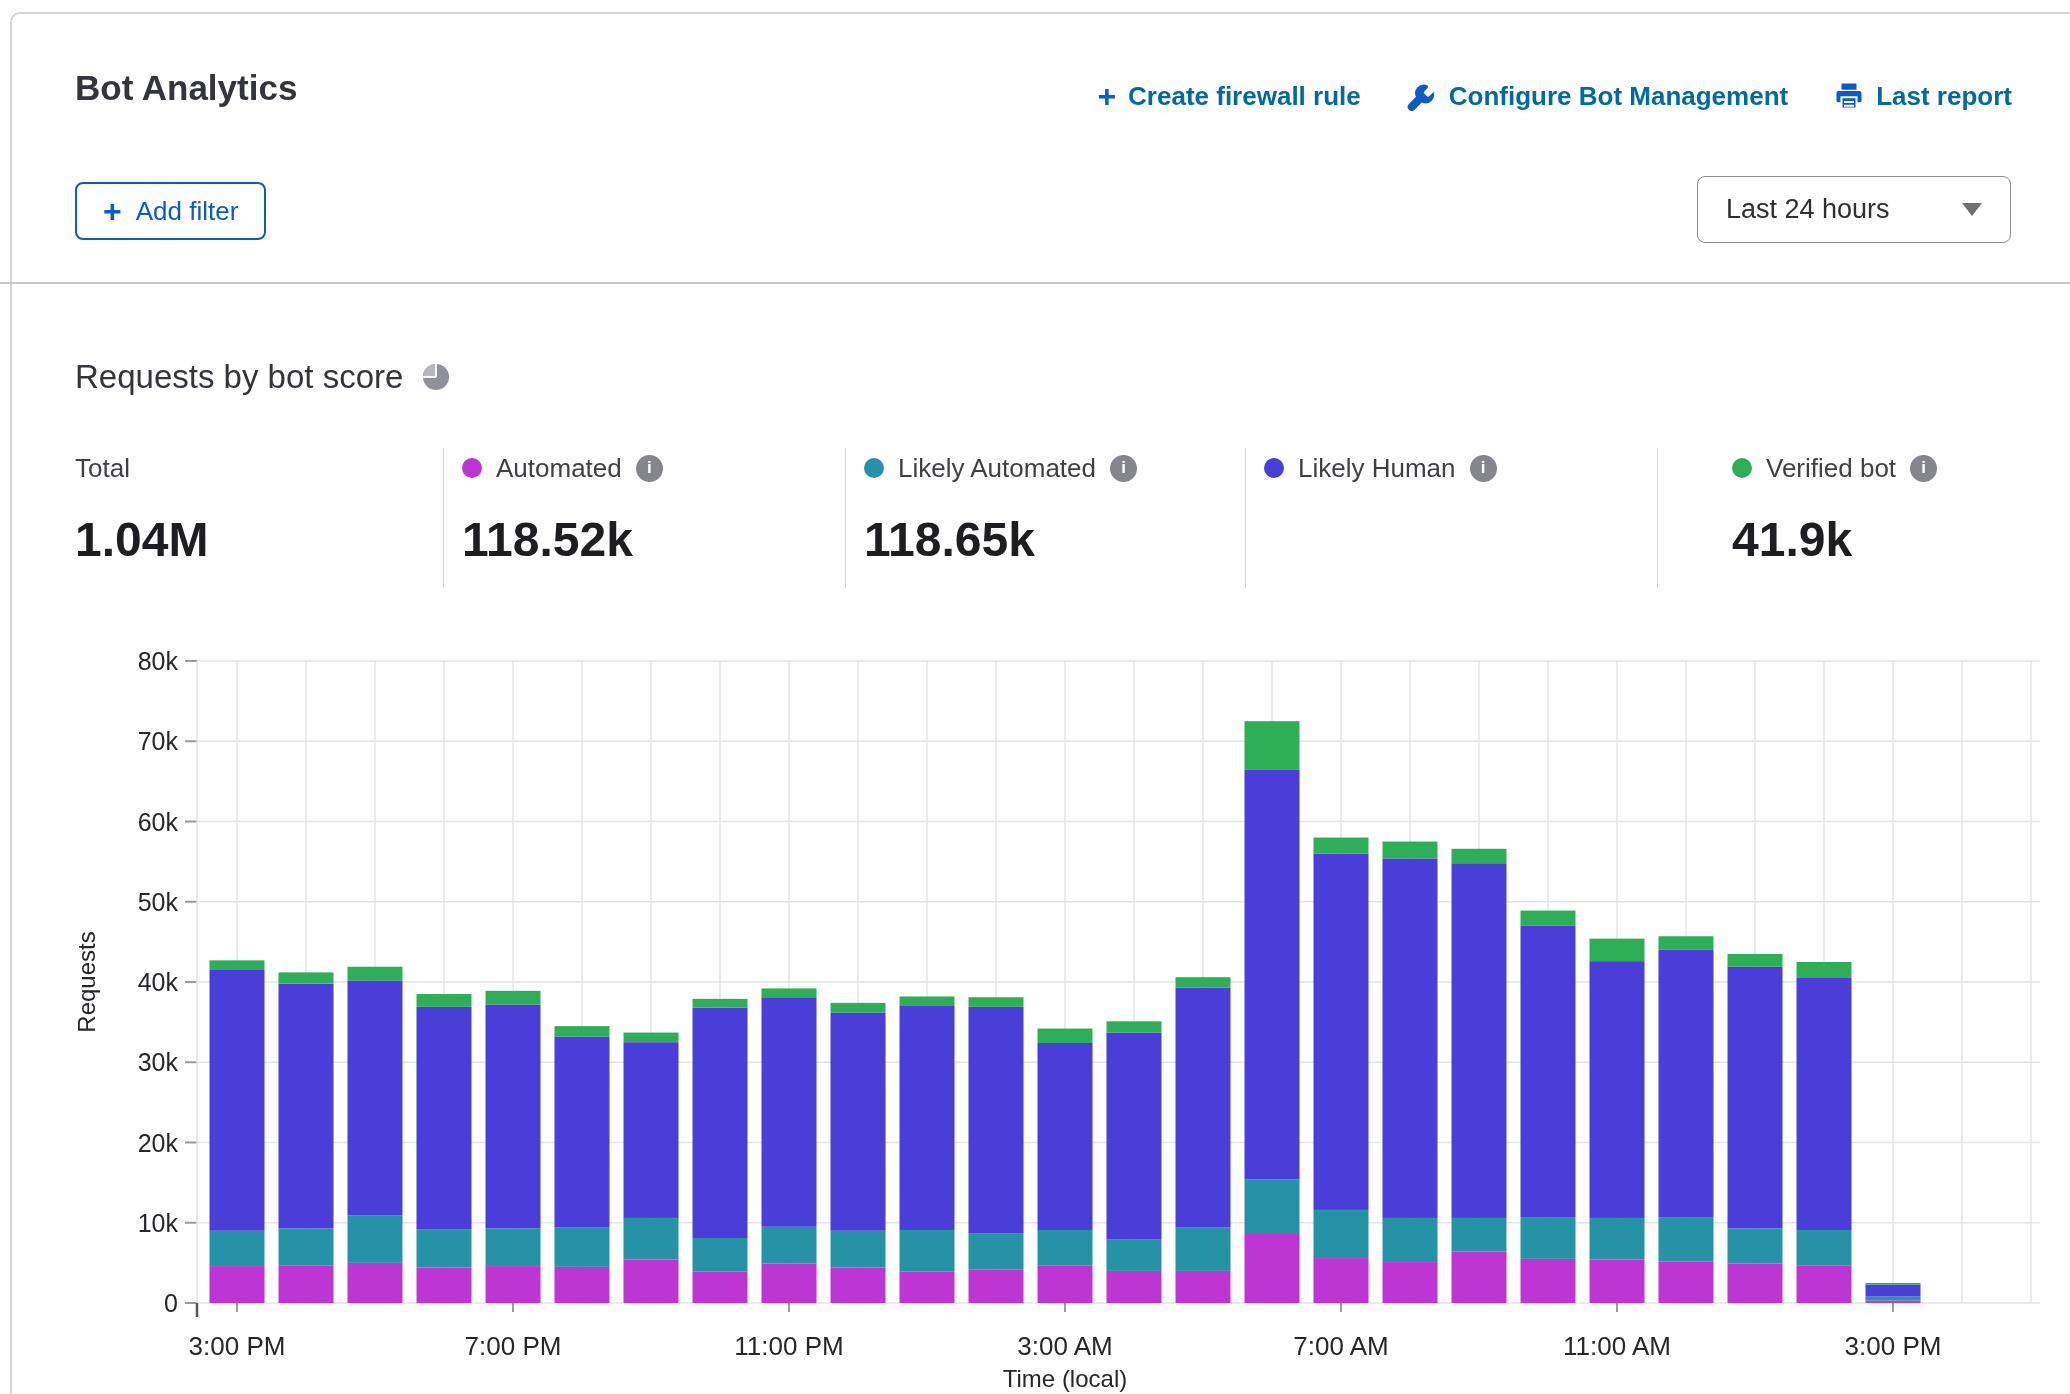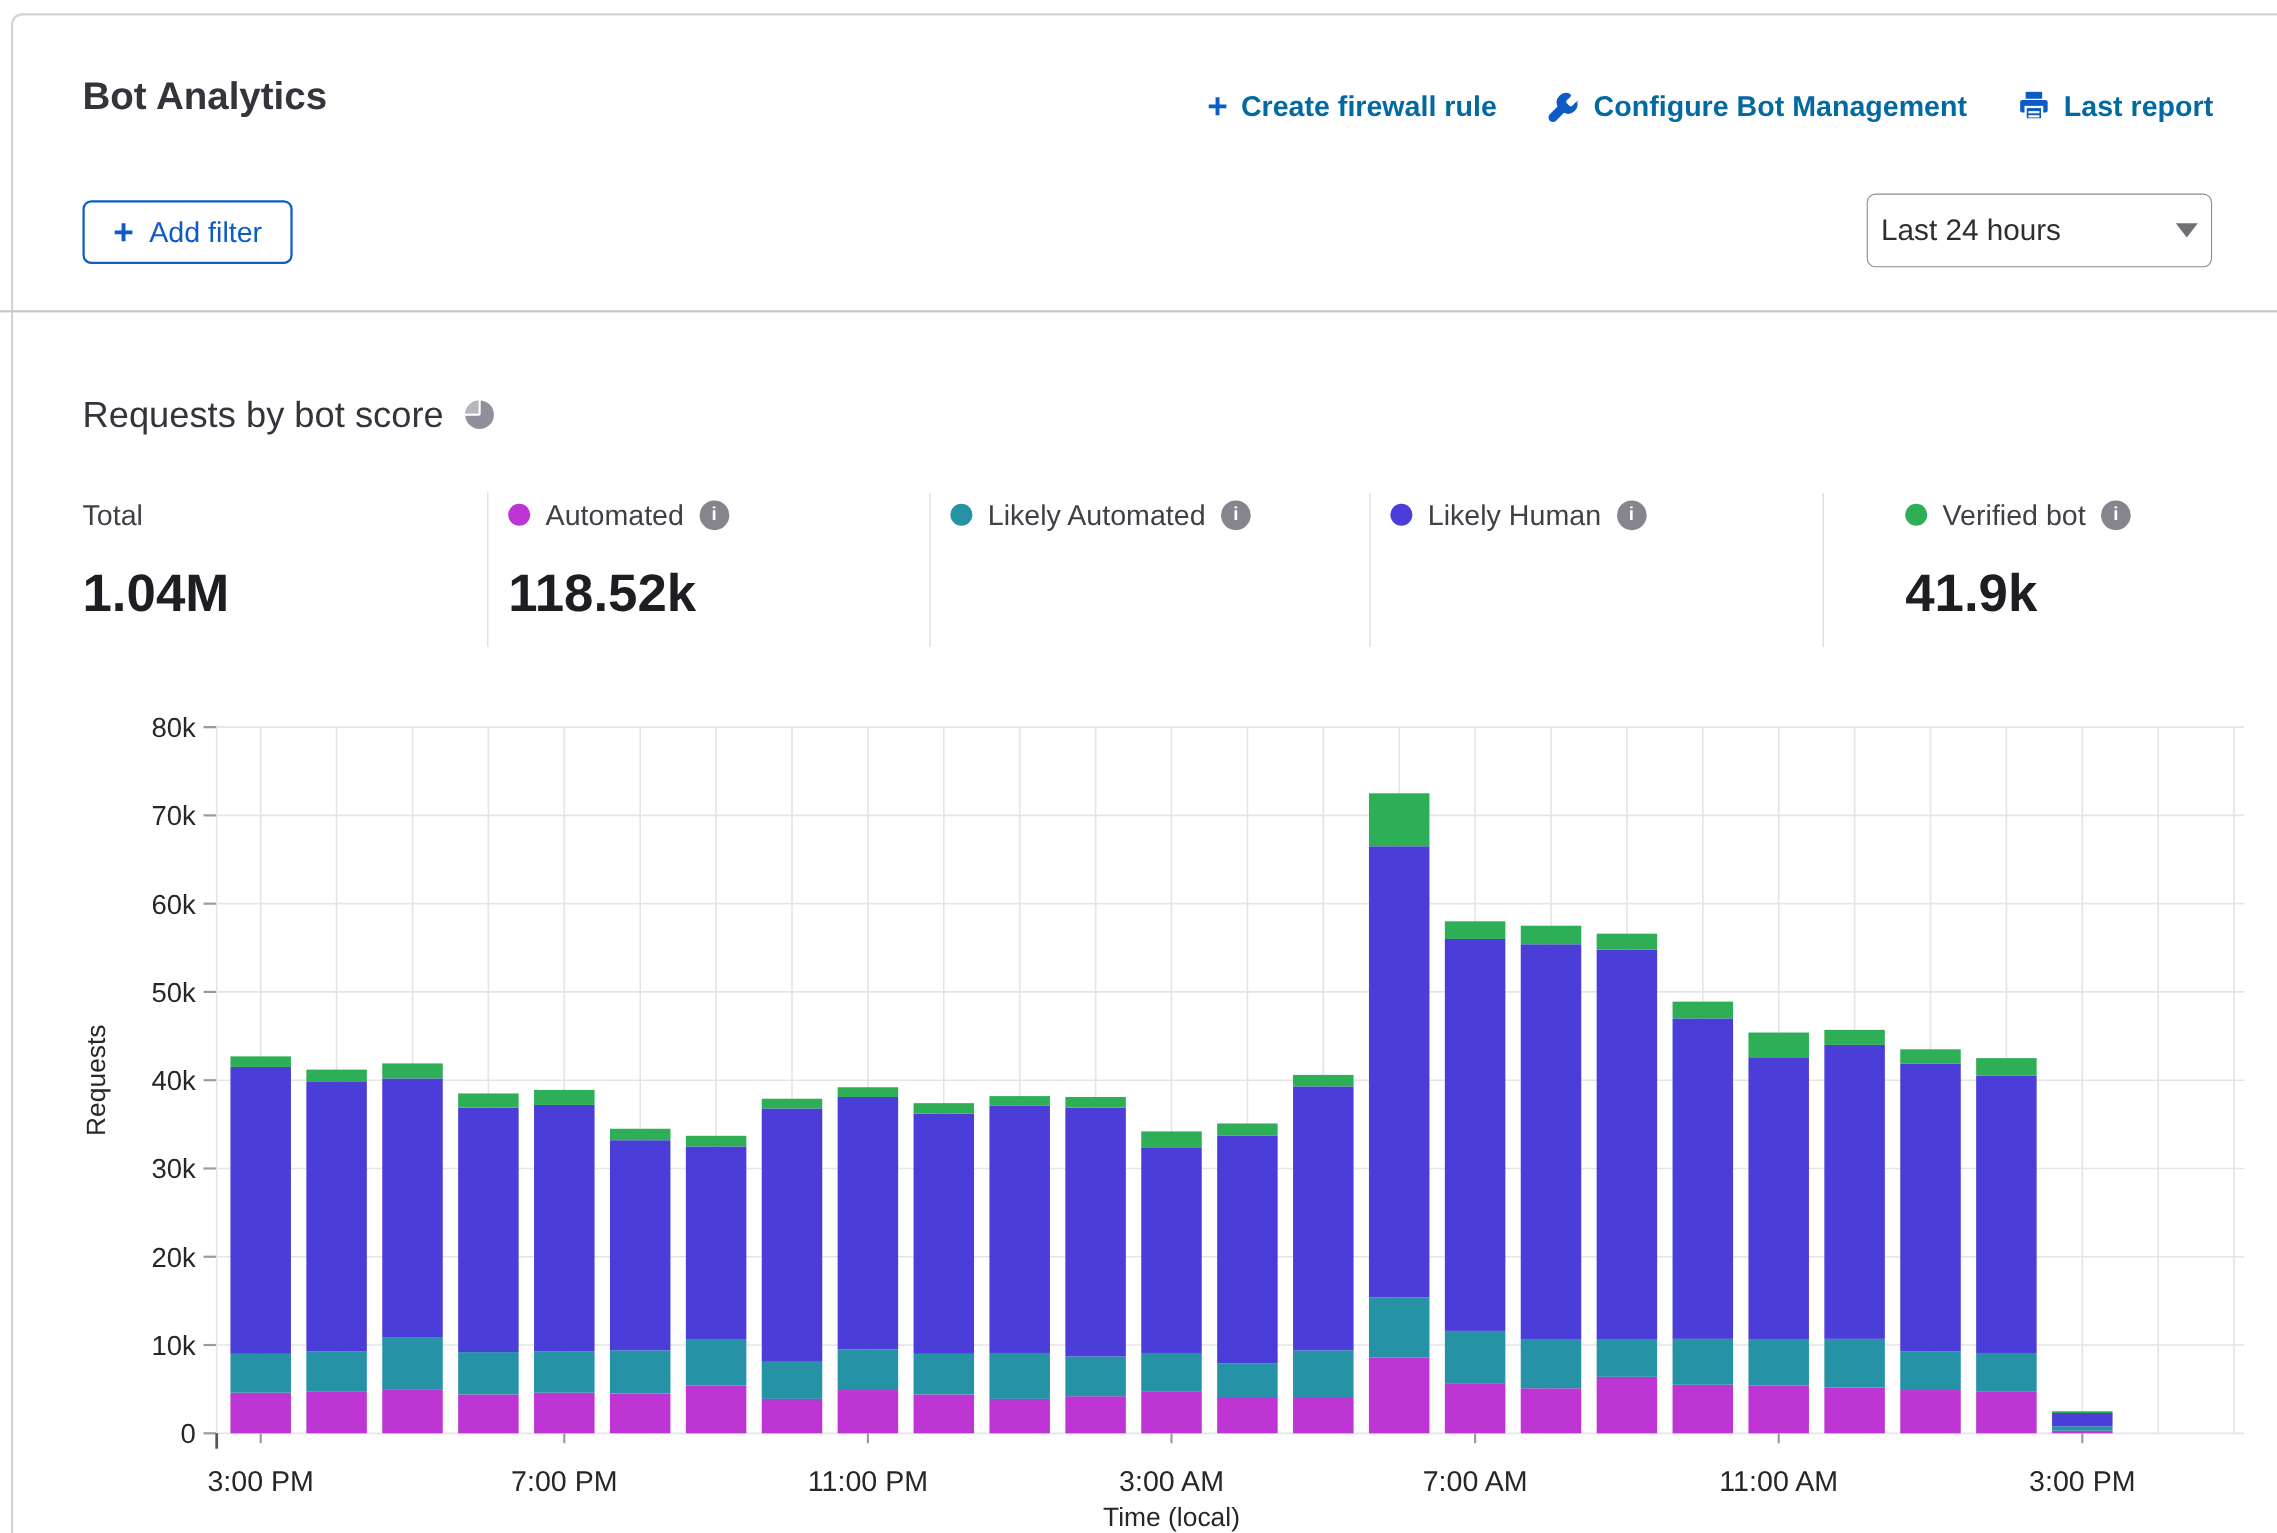--- a/index.html
+++ b/index.html
@@ -12,21 +12,21 @@
   .actions { top: 80px; right: 58px; display: flex; align-items: center; gap: 46px; }
   .action-link { display: flex; align-items: center; gap: 12px; cursor: pointer; }
   .action-link .lbl { font-size: 26px; color: #0369a1; font-weight: bold; }
   .plus-glyph { font-size: 32px; font-weight: 700; color: #0d5bc6; line-height: 1; }
   .addfilter-btn { left: 75px; top: 182px; height: 58px; padding: 0 26px;
     display: inline-flex; align-items: center; gap: 14px;
     border: 2px solid #0d5bc6; border-radius: 8px; background: #fff; cursor: pointer; }
   .addfilter-btn .lbl { font-size: 26px; color: #0d5bc6; }
   .select { left: 1697px; top: 176px; width: 314px; height: 67px;
     border: 1px solid #8d8d93; border-radius: 8px; background: #fff;
-    display: flex; align-items: center; padding: 0 12px; cursor: pointer; }
+    display: flex; align-items: center; padding: 0 28px; cursor: pointer; }
   .select .lbl { font-size: 27px; color: #2e2e33; flex: 1; }
   .caret { width: 0; height: 0; border-left: 10px solid transparent;
     border-right: 10px solid transparent; border-top: 13px solid #6f6f76; }
   .divider { left: 0; top: 282px; width: 2070px; height: 2px; background: #c8c8cc; }
   .section-head { left: 75px; top: 358px; display: flex; align-items: center; gap: 18px; }
   .section-head .ttl { font-size: 33px; font-weight: 400; color: #33343c; }
   .stat-col { top: 452px; }
   .stat-label-row { display: flex; align-items: center; gap: 14px; height: 32px; }
   .stat-label { font-size: 26px; color: #3f3f46; }
   .dot { width: 20px; height: 20px; border-radius: 50%; }
@@ -110,20 +110,21 @@
   </div>
   <div class="stat-value">118.52k</div>
 </div>
 <div class="abs stat-divider" style="left:845px;"></div>
 <div class="abs stat-col" style="left:864px;">
   <div class="stat-label-row">
     <span class="dot" style="background:#2593a5;"></span>
     <span class="stat-label">Likely Automated</span>
     <span class="info-icon">i</span>
   </div>
+  <div class="stat-value">118.65k</div>
 </div>
 <div class="abs stat-divider" style="left:1245px;"></div>
 <div class="abs stat-col" style="left:1264px;">
   <div class="stat-label-row">
     <span class="dot" style="background:#4b3dd8;"></span>
     <span class="stat-label">Likely Human</span>
     <span class="info-icon">i</span>
   </div>
 </div>
 <div class="abs stat-divider" style="left:1657px;"></div>

